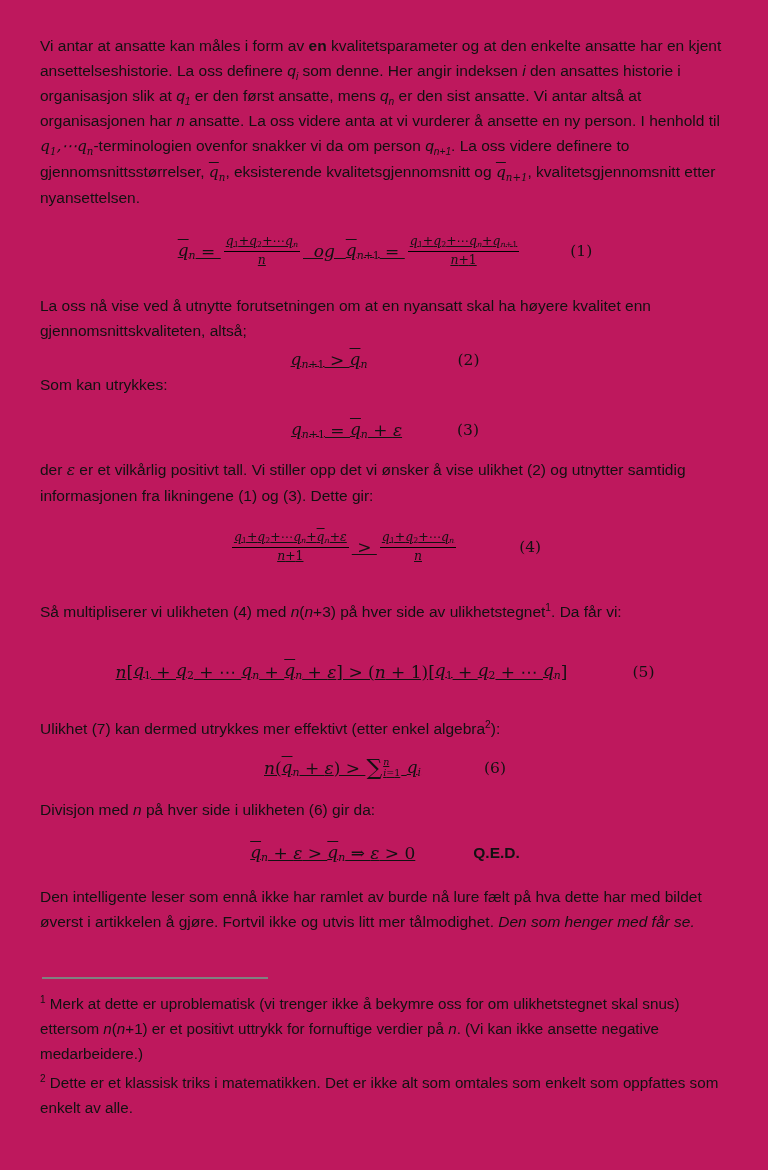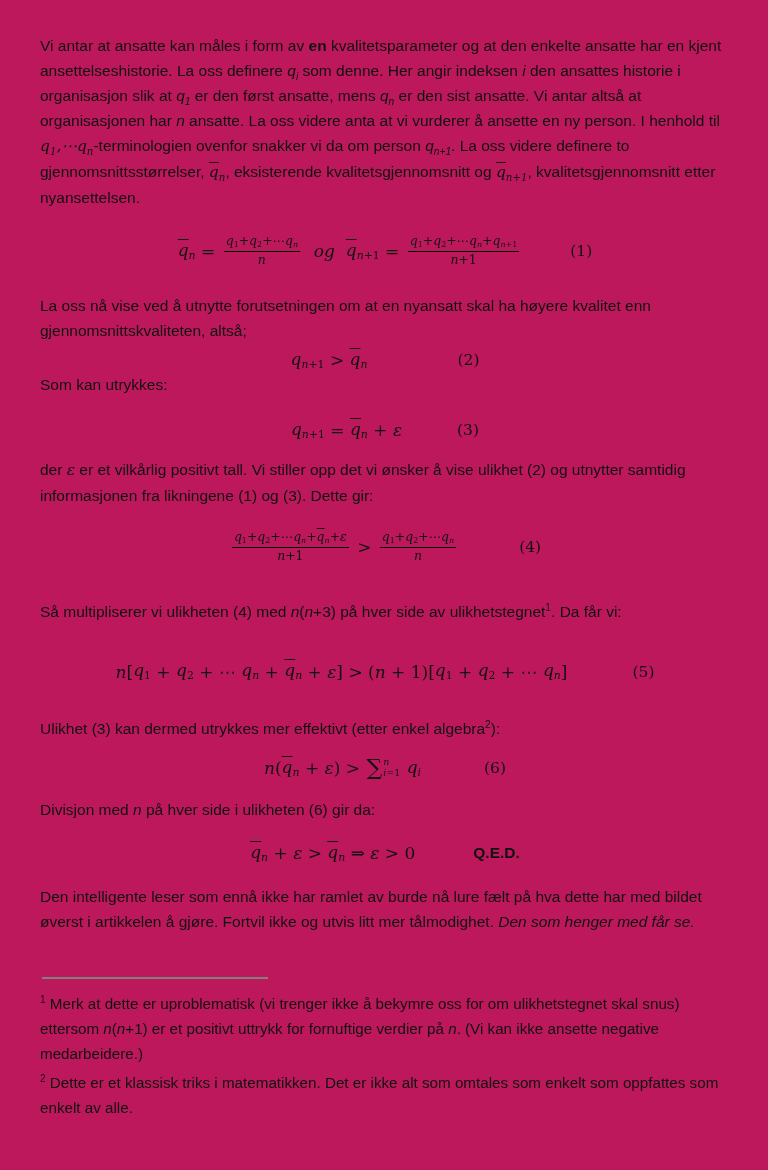--- a/index.html
+++ b/index.html
@@ -18,21 +18,21 @@
   .rsup{font-size:66%;}
   sub.rsub{font-size:66%;line-height:0;}
   .bar{text-decoration:overline;}
 
   
   .eqrow{
     display:flex;justify-content:center;align-items:center;
     font-family:"DejaVu Serif","Liberation Serif",serif;
     font-size:17px;color:#111;
   }
-  .math{display:inline-flex;align-items:center;flex-wrap:nowrap;}
+  .math{display:inline-flex;align-items:center;flex-wrap:nowrap;text-decoration:underline;}
   .mv{font-style:italic;}
   .mn,.mo{font-style:normal;white-space:pre;}
   .mtxt{font-style:italic;white-space:pre;}
   .msub{font-size:64%;vertical-align:-0.3em;display:inline;}
   .msub .mo,.msub .mn{white-space:pre;}
   .frac{display:inline-block;vertical-align:-0.60em;text-align:center;font-size:73%;line-height:1.18;margin:8px 3px;}
   .fnum{display:block;border-bottom:1px solid #000;padding:0 2px 1px 2px;}
   .fden{display:block;padding-top:1px;}
   .sum{display:inline-flex;align-items:center;margin:0 1px;}
   .sig{font-size:130%;font-style:normal;line-height:0.9;}
@@ -142,21 +142,21 @@
         <span class="mv">q<span class="msub"><span class="mn">1</span></span></span>
         <span class="mo"> + </span>
         <span class="mv">q<span class="msub"><span class="mn">2</span></span></span>
         <span class="mo"> + ⋯ </span>
         <span class="mv">q<span class="msub"><span class="mv">n</span></span></span>
         <span class="mo">]</span>
       </span>
     <span class="eqtag num g65">(5)</span>
   </div>
 
-  <p class="para mt29"><span>Ulikhet (3) kan dermed utrykkes mer effektivt (etter enkel algebra</span><sup class="rsup">2</sup><span>):</span></p>
+  <p class="para mt29"><span>Ulikhet (7) kan dermed utrykkes mer effektivt (etter enkel algebra</span><sup class="rsup">2</sup><span>):</span></p>
 
   <div class="eqrow mt16">
     <span class="math">
         <span class="mv">n</span>
         <span class="mo">(</span>
         <span class="mv"><span class="bar">q</span><span class="msub"><span class="mv">n</span></span></span>
         <span class="mo"> + </span>
         <span class="mv">ε</span>
         <span class="mo">) &gt; </span>
         <span class="sum">

